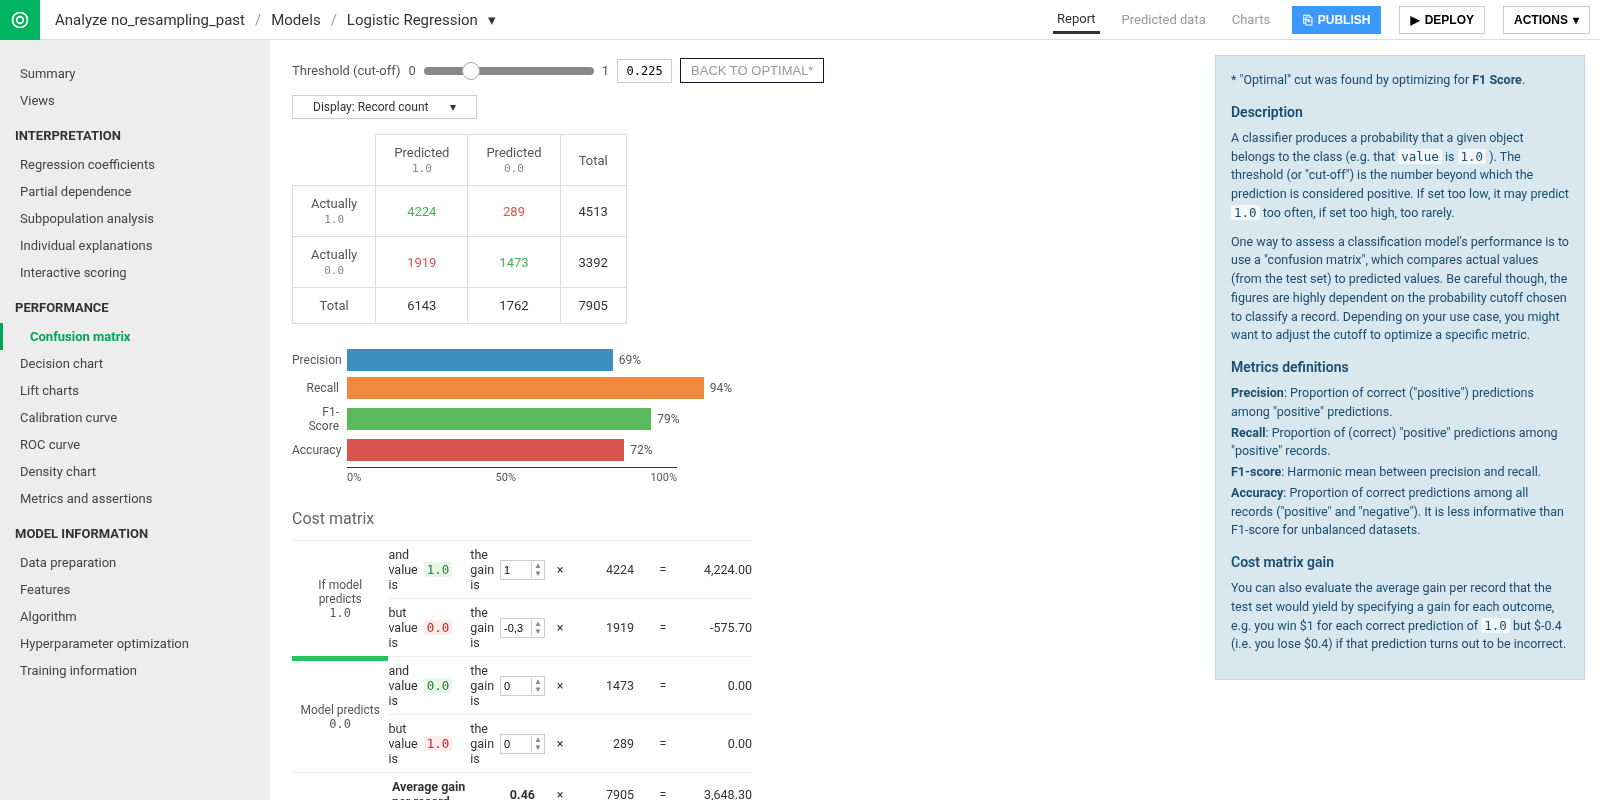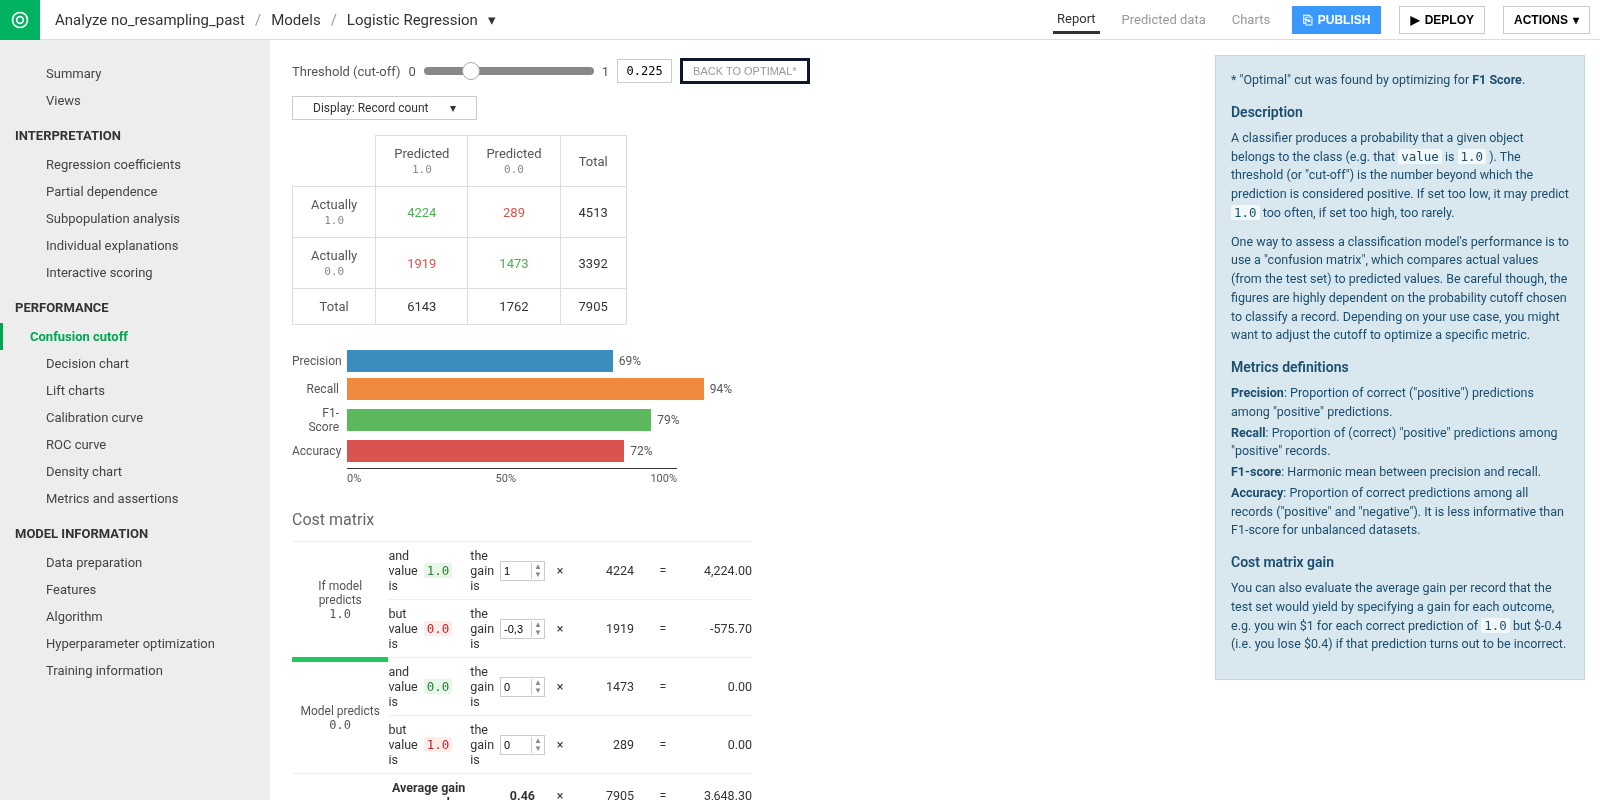--- a/index.html
+++ b/index.html
@@ -12,35 +12,35 @@
 .breadcrumbs .chev { margin-left: 10px; color: #333; }
 .topbar-right { margin-left: auto; display: flex; align-items: center; gap: 18px; padding-right: 10px; }
 .tab-link { color: #999; font-size: 13px; padding: 0 4px; cursor: pointer; height: 28px; display: flex; align-items: center; }
 .tab-link.active { color: #333; border-bottom: 3px solid #333; }
 .btn { height: 28px; padding: 0 10px; font-size: 12px; border: 1px solid #ccc; background: #fff; cursor: pointer; display: flex; align-items: center; gap: 5px; }
 .btn.publish { background: #3b99fc; color: #fff; border-color: #3b99fc; font-weight: bold; }
 .btn.deploy { font-weight: bold; }
 .btn.actions { font-weight: bold; }
 .layout { display: flex; height: calc(100vh - 40px); }
 .sidebar { width: 270px; background: #ededed; padding: 20px 0; overflow-y: auto; flex-shrink: 0; }
-.sidebar-item { padding: 6px 46px; color: #444; cursor: pointer; font-size: 13px; }
+.sidebar-item { padding: 6px 20px; color: #444; cursor: pointer; font-size: 13px; }
 .sidebar-heading { padding: 14px 15px 8px 15px; font-weight: bold; color: #333; font-size: 13px; }
 .sidebar-item.active { color: #00a651; font-weight: bold; border-left: 3px solid #00a651; padding-left: 27px; }
 .main { flex: 1; display: flex; background: #ededed; }
 .content { flex: 1; background: #fff; padding: 18px 22px; overflow-y: auto; }
 .info-panel { width: 400px; background: #fff; padding: 15px; }
 .info-box { background: #d9e8ef; border: 1px solid #c0d7e2; padding: 15px; font-size: 12.5px; color: #1a4d6e; line-height: 1.5; }
 .info-box .code { font-family: monospace; background: #f3f8fb; padding: 0 3px; border-radius: 2px; }
 .info-box h4 { font-size: 14px; margin: 12px 0 6px 0; color: #1a4d6e; font-weight: 600; }
 .info-box p { margin-bottom: 10px; }
 .threshold-row { display: flex; align-items: center; gap: 8px; margin-bottom: 12px; font-size: 13px; color: #555; }
 .slider-wrap { position: relative; width: 170px; height: 8px; background: #888; border-radius: 4px; }
 .slider-thumb { position: absolute; top: -5px; width: 18px; height: 18px; background: #fff; border: 1px solid #aaa; border-radius: 50%; }
 .threshold-input { width: 55px; height: 24px; border: 1px solid #ccc; text-align: center; font-family: monospace; font-size: 12px; }
-.back-btn { border: 3px solid #0f172a; padding: 4px 10px; font-size: 11px; color: #999; background: #fff; cursor: pointer; }
+.back-btn { border: 1px solid #0f172a; padding: 4px 10px; font-size: 13px; color: #999; background: #fff; cursor: pointer; }
 .display-select { border: 1px solid #ccc; padding: 4px 20px; font-size: 12px; width: 185px; display: flex; justify-content: space-between; align-items: center; cursor: pointer; margin-bottom: 15px; }
 .conf-table { border-collapse: collapse; margin-bottom: 25px; }
 .conf-table td, .conf-table th { border: 1px solid #ddd; padding: 10px 18px; text-align: center; font-size: 13px; font-weight: normal; }
 .conf-table .sub { font-family: monospace; font-size: 11px; color: #888; display: block; margin-top: 2px; }
 .conf-table .green { color: #4caf50; }
 .conf-table .red { color: #d9534f; }
 .conf-table th { color: #555; }
 .metrics-chart { width: 440px; margin-bottom: 25px; }
 .metric-row { display: flex; align-items: center; margin-bottom: 6px; }
 .metric-label { width: 55px; text-align: right; font-size: 12px; color: #555; padding-right: 8px; }
@@ -106,21 +106,21 @@
   <div class="sidebar">
     <div class="sidebar-item">Summary</div>
     <div class="sidebar-item">Views</div>
     <div class="sidebar-heading">INTERPRETATION</div>
     <div class="sidebar-item">Regression coefficients</div>
     <div class="sidebar-item">Partial dependence</div>
     <div class="sidebar-item">Subpopulation analysis</div>
     <div class="sidebar-item">Individual explanations</div>
     <div class="sidebar-item">Interactive scoring</div>
     <div class="sidebar-heading">PERFORMANCE</div>
-    <div class="sidebar-item active">Confusion cutoff</div>
+    <div class="sidebar-item active">Confusion matrix</div>
     <div class="sidebar-item">Decision chart</div>
     <div class="sidebar-item">Lift charts</div>
     <div class="sidebar-item">Calibration curve</div>
     <div class="sidebar-item">ROC curve</div>
     <div class="sidebar-item">Density chart</div>
     <div class="sidebar-item">Metrics and assertions</div>
     <div class="sidebar-heading">MODEL INFORMATION</div>
     <div class="sidebar-item">Data preparation</div>
     <div class="sidebar-item">Features</div>
     <div class="sidebar-item">Algorithm</div>

